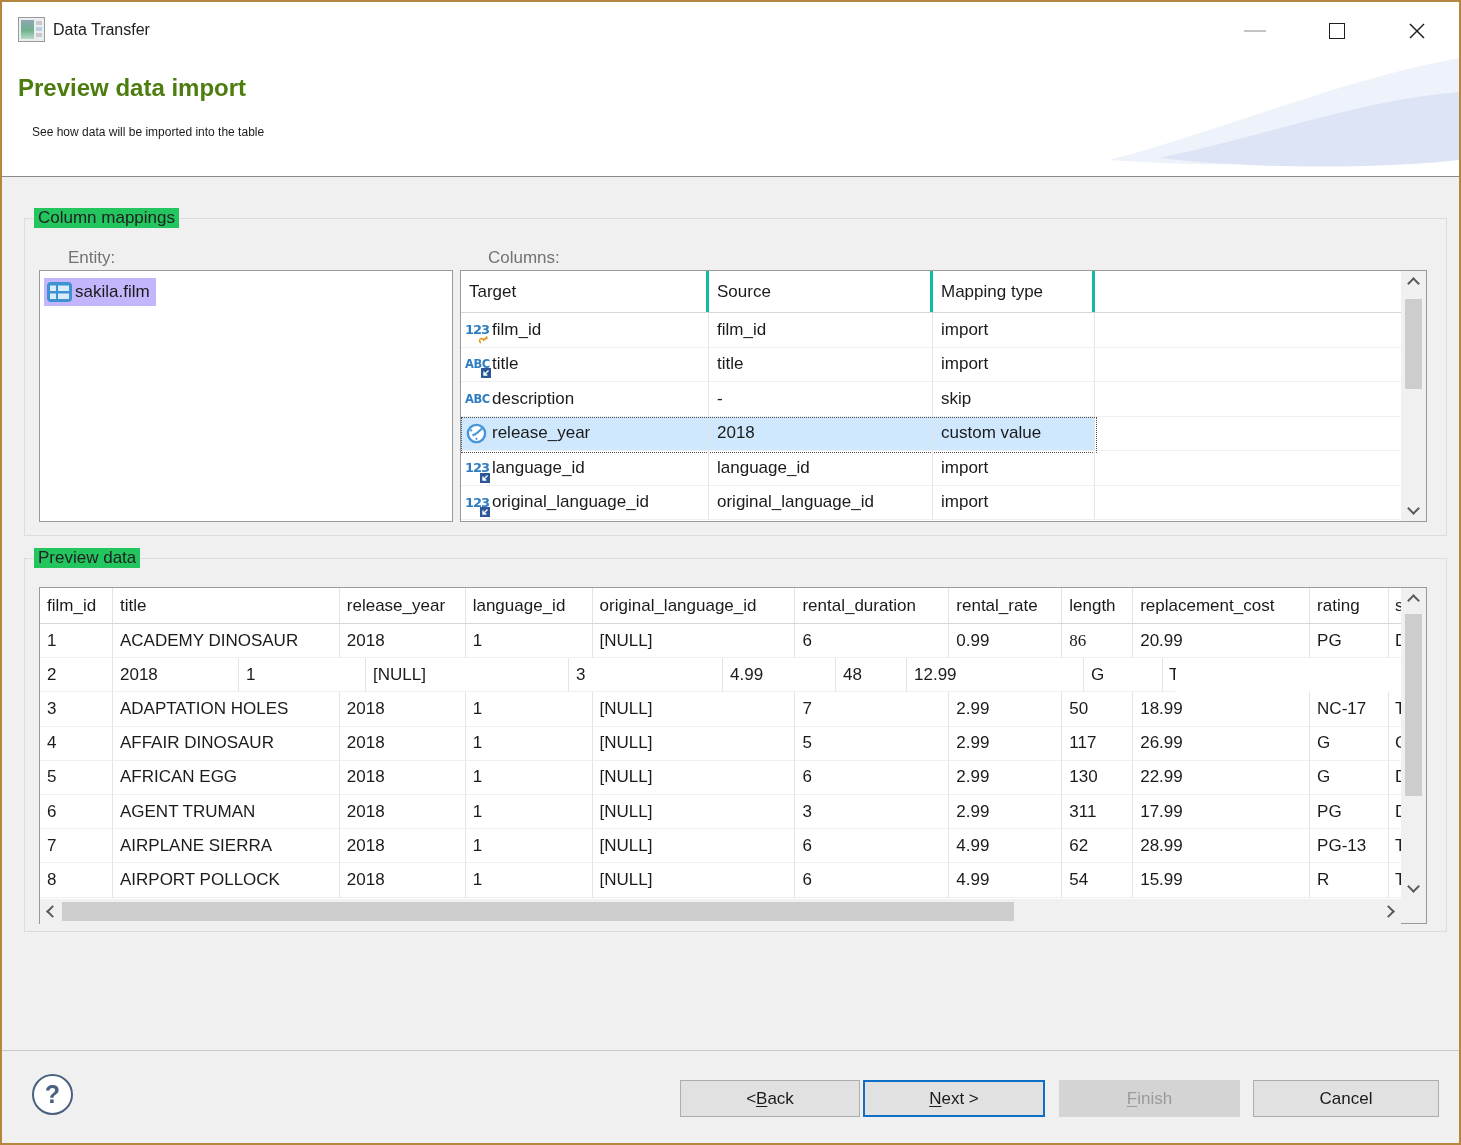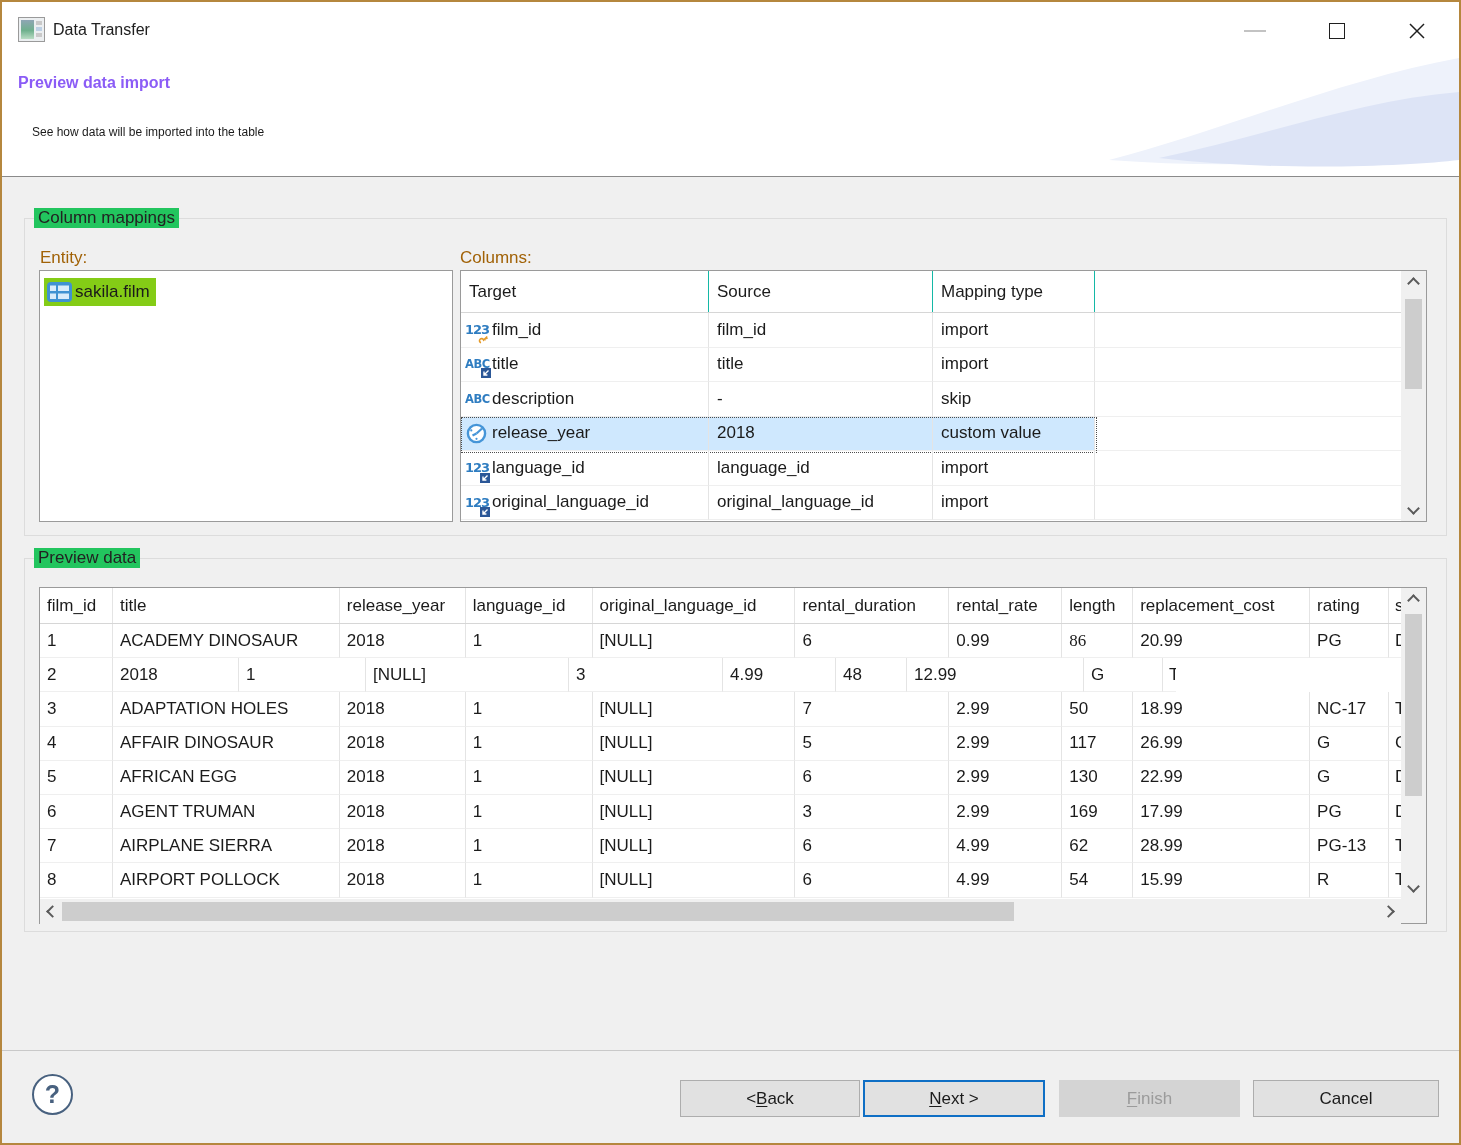--- a/index.html
+++ b/index.html
@@ -12,40 +12,40 @@
   .swoosh { position:absolute; right:0; top:38px; }
   .app-icon { position:absolute; left:16px; top:15px; width:27px; height:25px; border:1px solid #9a9a9a; background:#eceff1; }
   .app-icon .pane { position:absolute; left:2px; top:2px; bottom:2px; width:13px; background:linear-gradient(#8fa6b5,#6fb08d 55%,#b9dcc4); }
   .app-icon .bar1,.app-icon .bar2,.app-icon .bar3 { position:absolute; left:17px; height:4px; width:6px; background:#c9c9c9; }
   .app-icon .bar1{top:3px}.app-icon .bar2{top:9px;background:#bcd0e4}.app-icon .bar3{top:15px}
   .win-title { position:absolute; left:51px; top:19px; font-size:16px; color:#202020; }
   .win-btn { position:absolute; top:14px; width:34px; height:30px; display:flex; align-items:center; justify-content:center; cursor:default; }
   .btn-min{left:1236px}.btn-max{left:1318px}.btn-close{left:1398px}
   .min-dash{width:22px;height:2px;background:#c3c3c3;}
   .max-box{width:16px;height:16px;border:1.6px solid #1f1f1f;}
-  .page-title { position:absolute; left:16px; top:72px; font-size:16px; font-weight:bold; color:#8b5cf6; }
+  .page-title { position:absolute; left:16px; top:72px; font-size:24px; font-weight:bold; color:#4d7c0f; }
   .page-sub { position:absolute; left:30px; top:123px; font-size:12px; color:#1b1b1b; }
 
   
   .group { position:absolute; border:1px solid #dcdcdc; }
   .group-label { position:absolute; top:-11px; left:9px; background:#22c55e; padding:0 4px; font-size:17px; color:#222;text-align:right; }
   .g-map { left:22px; top:216px; width:1423px; height:318px; }
   .g-prev{ left:22px; top:556px; width:1423px; height:374px; }
-  .field-label { position:absolute; font-size:17px; color:#a16207; }
+  .field-label { position:absolute; font-size:17px; color:#737373;margin-left:28px; }
 
   
   .entity-list { position:absolute; left:37px; top:268px; width:414px; height:252px; background:#fff; border:1px solid #9a9a9a; }
-  .entity-item { display:inline-flex; align-items:center; margin:7px 0 0 4px; padding:2px 6px 2px 2px; background:#84cc16; }
+  .entity-item { display:inline-flex; align-items:center; margin:7px 0 0 4px; padding:2px 6px 2px 2px; background:#c4b5fd; }
   .entity-item .name { font-size:17px; margin-left:2px; }
 
   
   .map-table { position:absolute; left:458px; top:268px; width:967px; height:252px; background:#fff; border:1px solid #9a9a9a; }
   .map-inner { position:absolute; left:0; top:0; width:941px; height:250px; overflow:hidden; }
   .mhead { display:flex; height:42px; border-bottom:1px solid #d6d6d6; }
-  .mhead .hcell { font-size:17px; display:flex; align-items:center; padding-left:8px; border-right:1px solid #14b8a6; }
+  .mhead .hcell { font-size:17px; display:flex; align-items:center; padding-left:8px; border-right:3px solid #14b8a6; }
   .mrow { display:flex; height:34.5px; position:relative; }
   .mrow .cell { display:flex; align-items:center; padding-left:8px; font-size:17px; border-right:1px solid #e4e4e4; border-bottom:1px solid #efefef; overflow:hidden; white-space:nowrap; }
   .mrow .c0 { padding-left:4px; }
   .mrow.selected .sel { background:#cfe8fe; }
   .mrow.selected::after { content:""; position:absolute; left:0; top:0; width:634px; height:100%; border:1px dotted #4d4d4d; pointer-events:none; }
   .dticon { position:relative; width:27px; height:24px; flex:0 0 27px; display:flex; align-items:center; }
   .num-ic { font-size:13px; font-weight:bold; color:#2f7dc1; letter-spacing:-1px; font-family:"DejaVu Sans",sans-serif; }
   .abc-ic { font-size:11.5px; font-weight:bold; color:#2f7dc1; letter-spacing:-0.5px; font-family:"DejaVu Sans",sans-serif; }
   .ovl { position:absolute; right:1px; bottom:-2px; }
 
@@ -323,21 +323,21 @@
             <div class="cell" style="width: 13px; border-right: none; padding-left: 6px;">D</div>
           </div>
           <div class="prow">
             <div class="cell" style="width: 73px;">6</div>
             <div class="cell" style="width: 227px;">AGENT TRUMAN</div>
             <div class="cell" style="width: 126px;">2018</div>
             <div class="cell" style="width: 127px;">1</div>
             <div class="cell" style="width: 203px;">[NULL]</div>
             <div class="cell" style="width: 154px;">3</div>
             <div class="cell" style="width: 113px;">2.99</div>
-            <div class="cell" style="width: 71px;">169</div>
+            <div class="cell" style="width: 71px;">311</div>
             <div class="cell" style="width: 177px;">17.99</div>
             <div class="cell" style="width: 79px;">PG</div>
             <div class="cell" style="width: 13px; border-right: none; padding-left: 6px;">D</div>
           </div>
           <div class="prow">
             <div class="cell" style="width: 73px;">7</div>
             <div class="cell" style="width: 227px;">AIRPLANE SIERRA</div>
             <div class="cell" style="width: 126px;">2018</div>
             <div class="cell" style="width: 127px;">1</div>
             <div class="cell" style="width: 203px;">[NULL]</div>

